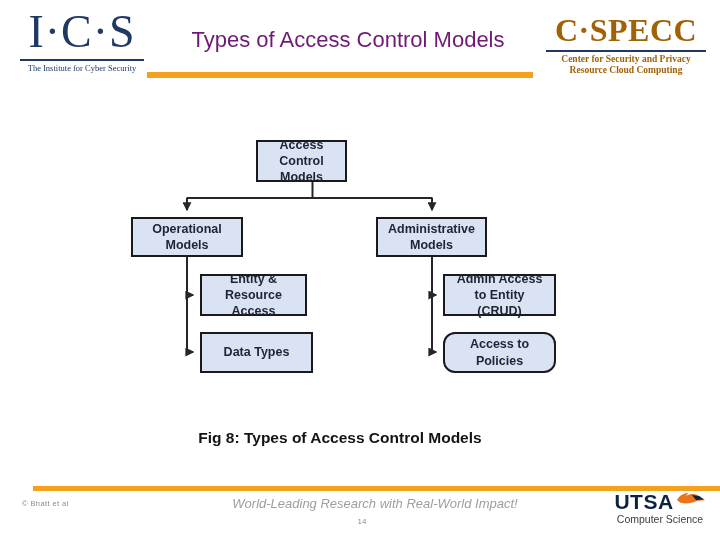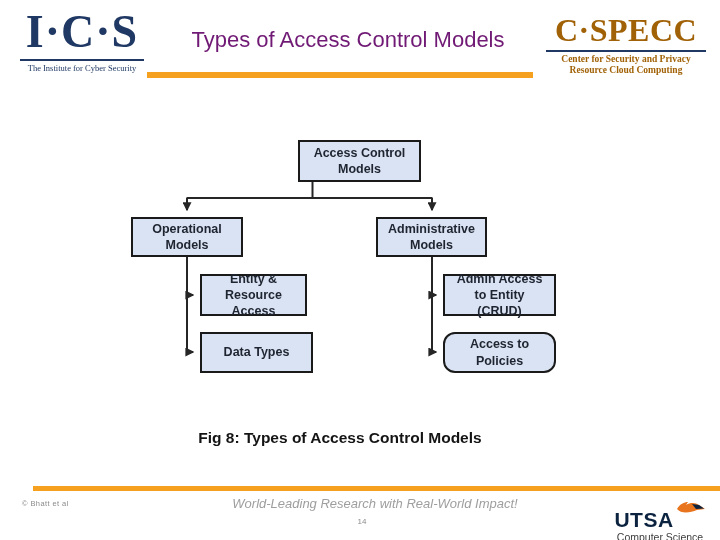--- a/index.html
+++ b/index.html
@@ -3,21 +3,21 @@
 <meta charset="utf-8">
 <style>
   html,body { margin:0; padding:0; background:#fff; }
   .slide {
     position:relative; width:720px; height:540px; background:#ffffff;
     font-family:"Liberation Sans", sans-serif; overflow:hidden;
   }
 
   
   .ics { position:absolute; left:20px; top:6px; width:124px; text-align:center; color:#1F3864; }
-  .ics-acronym { font-family:"Liberation Serif", serif; font-weight:bold; font-size:46px; line-height:1.15; letter-spacing:1px; }
+  .ics-acronym { font-family:"Liberation Serif", serif; font-weight:normal; font-size:46px; line-height:1.15; letter-spacing:1px; }
   .ics-rule { border-top:2px solid #1F3864; margin:0; }
   .ics-tagline { font-family:"Liberation Serif", serif; font-size:8.5px; padding-top:2px; white-space:nowrap; }
 
   .slide-title {
     position:absolute; left:148px; top:27px; width:400px; text-align:center;
     font-size:22px; color:#701a75;
   }
   .header-bar { position:absolute; left:147px; top:72px; width:386px; height:6px; }
 
   .cspecc { position:absolute; left:540px; top:14px; width:172px; text-align:center; color:#a16207; font-family:"Liberation Serif", serif; }
@@ -27,21 +27,21 @@
 
   
   .connectors { position:absolute; left:0; top:0; width:720px; height:540px; pointer-events:none; }
   .node {
     position:absolute; box-sizing:border-box;
     background:#DAE3F3; border:2px solid #1A1A1A;
     display:flex; align-items:center; justify-content:center;
     text-align:center; font-weight:bold; font-size:12.5px; line-height:1.3; color:#1E2430;
     padding:2px 6px;
   }
-  .node-root          { left:256px; top:140px; width:123px; height:42px;margin-left:42px; }
+  .node-root          { left:256px; top:140px; width:91px; height:42px; }
   .node-operational   { left:131px; top:217px; width:112px; height:40px; }
   .node-administrative{ left:376px; top:217px; width:111px; height:40px; }
   .node-entity        { left:200px; top:274px; width:107px; height:42px; }
   .node-data          { left:200px; top:332px; width:113px; height:41px; }
   .node-admin-entity  { left:443px; top:274px; width:113px; height:42px; }
   .node-policies      { left:443px; top:332px; width:113px; height:41px;border-radius:12px; }
 
   .caption {
     position:absolute; left:140px; top:429px; width:400px; text-align:center;
     font-weight:bold; font-size:15.5px; color:#141414;
@@ -51,21 +51,21 @@
   .footer-bar { position:absolute; left:33px; top:486px; width:687px; height:5px; }
   .copyright { position:absolute; left:22px; top:499px; font-size:7.5px; color:#8c8c8c; letter-spacing:0.4px; }
   .footer-tagline {
     position:absolute; left:175px; top:496px; width:400px; text-align:center;
     font-style:italic; font-size:13px; color:#9e9e9e;
   }
   .page-number { position:absolute; left:340px; top:517px; width:44px; text-align:center; font-size:8px; color:#8c8c8c; }
 
   .utsa { position:absolute; left:606px; top:491px; width:108px; text-align:center; }
   .utsa-row { display:flex; align-items:center; justify-content:center; gap:2px; }
-  .utsa-wordmark { font-size:21px; font-weight:bold; color:#0C2340; letter-spacing:0.5px; line-height:1;margin-top:18px; }
+  .utsa-wordmark { font-size:21px; font-weight:bold; color:#0C2340; letter-spacing:0.5px; line-height:1; }
   .utsa-dept { font-size:10.5px; color:#3d3d3d; margin-top:1px; white-space:nowrap; }
 </style>
 </head>
 <body>
 
 <div class="slide">
 
   <div class="ics">
     <div class="ics-acronym">I·C·S</div>
     <div class="ics-rule"></div>

